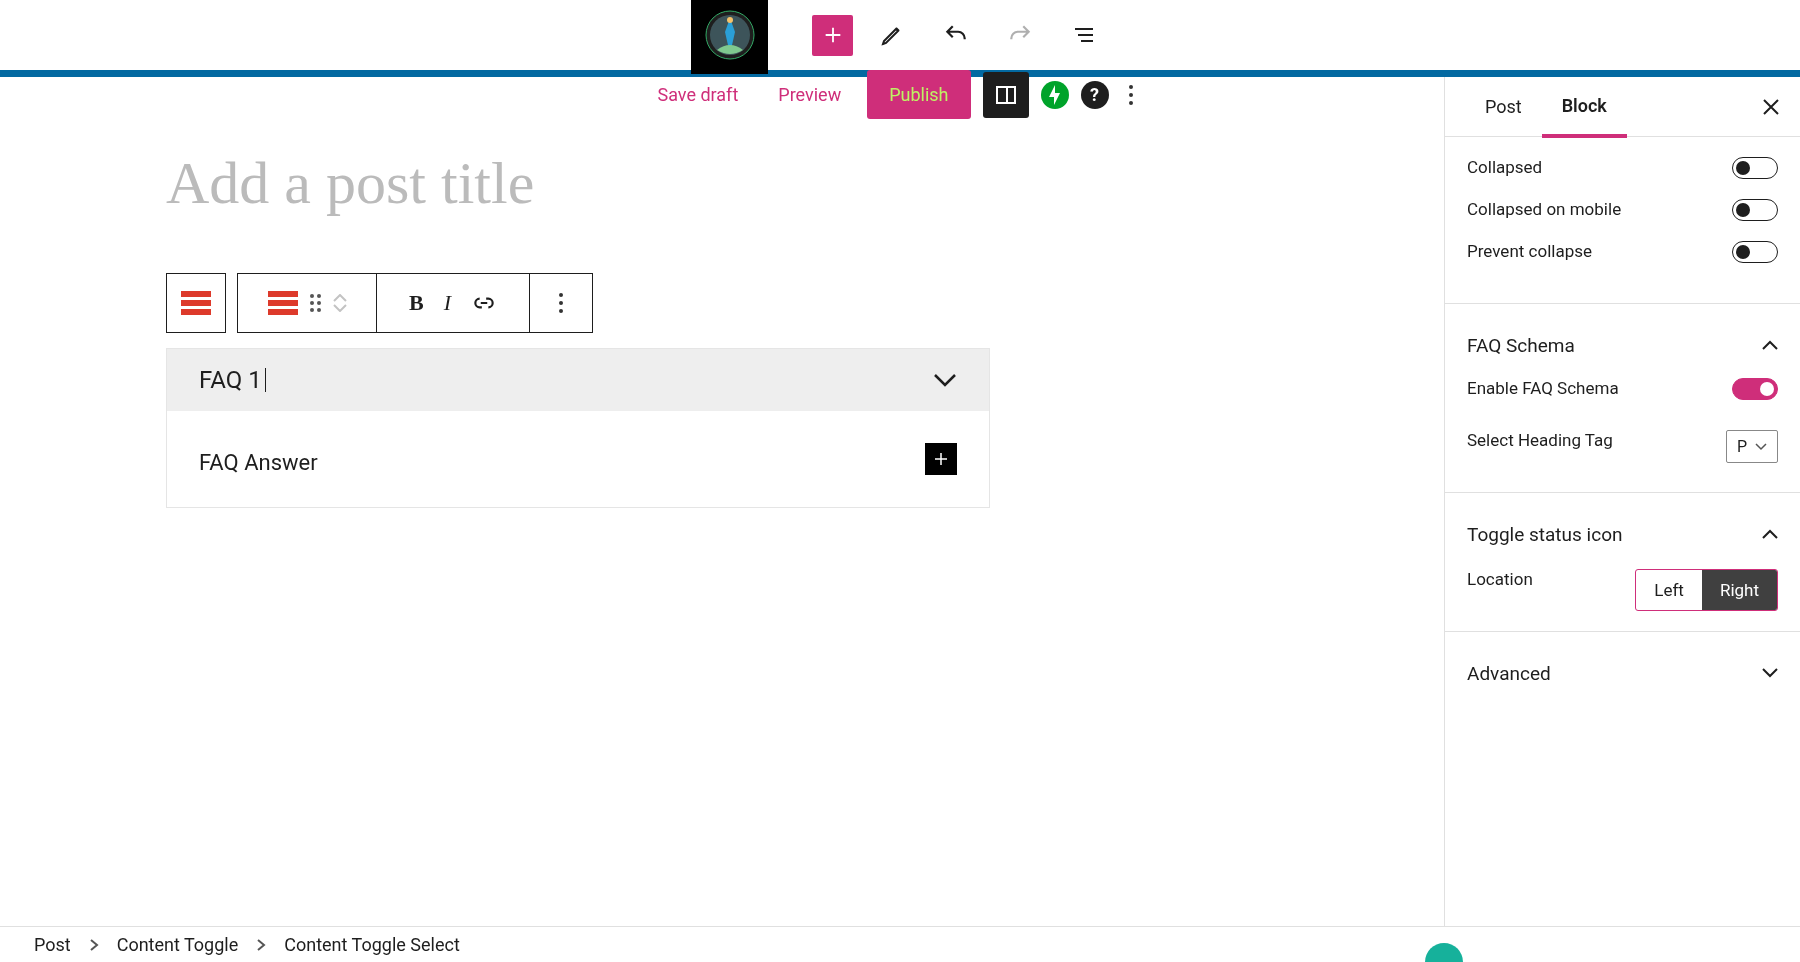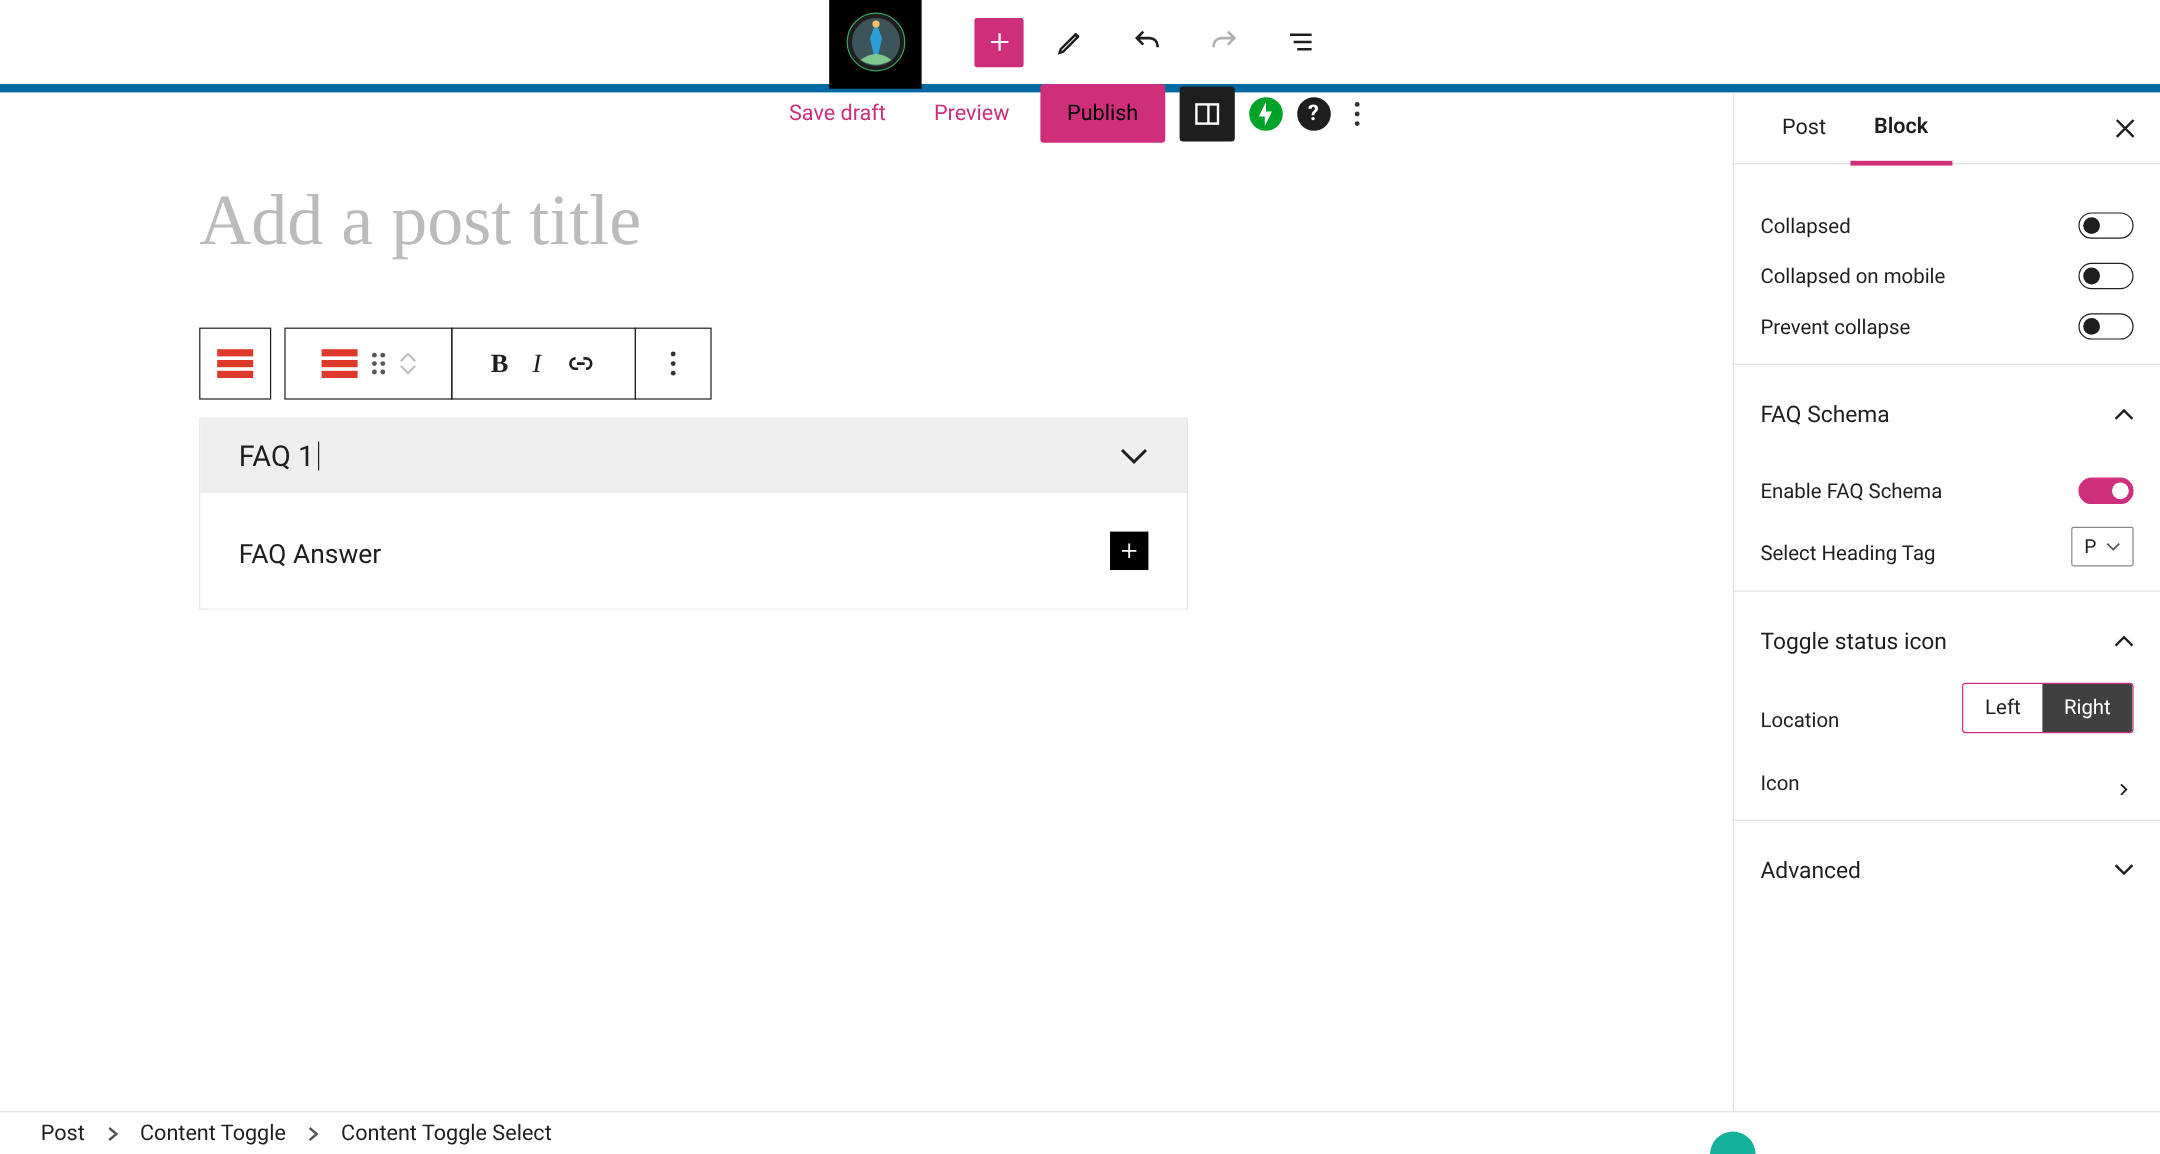--- a/index.html
+++ b/index.html
@@ -8,21 +8,21 @@
 
 .topbar { height: 77px; display: flex; align-items: center; justify-content: space-between; border-bottom: 7px solid #0369a1; flex-direction: column; }
 .topbar-left { display: flex; align-items: center; gap: 14px; height: 100%; }
 .site-logo { width: 77px; height: 77px; background: #000; display: flex; align-items: center; justify-content: center; }
 .site-logo svg { width: 50px; height: 50px; }
 .add-block-btn { width: 41px; height: 41px; background: #cf2e7a; display: flex; align-items: center; justify-content: center; margin-left: 30px; border-radius: 2px; }
 .topbar-icon-btn { width: 50px; height: 50px; display: flex; align-items: center; justify-content: center; cursor: pointer; }
 .topbar-icon-btn.disabled { opacity: 0.35; }
 .topbar-right { display: flex; align-items: center; gap: 12px; padding-right: 16px; }
 .text-link { color: #cf2e7a; font-size: 18px; padding: 10px 14px; cursor: pointer; }
-.publish-btn { background: #cf2e7a; color: #000000; font-size: 18px; padding: 14px 22px; border-radius: 3px; cursor: pointer; }
+.publish-btn { background: #cf2e7a; color: #bef264; font-size: 18px; padding: 14px 22px; border-radius: 3px; cursor: pointer; }
 .square-btn-dark { width: 46px; height: 46px; background: #1e1e1e; display: flex; align-items: center; justify-content: center; border-radius: 3px; }
 .circle-btn { width: 28px; height: 28px; border-radius: 50%; display: flex; align-items: center; justify-content: center; }
 .circle-green { background: #00a32a; }
 .circle-black { background: #1e1e1e; color: #fff; font-weight: bold; font-size: 18px; }
 .more-opts { display: flex; flex-direction: column; gap: 4px; padding: 8px; cursor: pointer; }
 .more-opts span { width: 4px; height: 4px; background: #333; border-radius: 50%; }
 
 
 .main-area { display: flex; height: calc(100% - 77px - 36px); }
 .editor { flex: 1; position: relative; overflow: hidden; }
@@ -56,21 +56,21 @@
 .faq-add { width: 32px; height: 32px; background: #000; color: #fff; display: flex; align-items: center; justify-content: center; }
 
 
 .sidebar { width: 356px; border-left: 1px solid #e0e0e0; display: flex; flex-direction: column; }
 .sidebar-tabs { display: flex; align-items: center; border-bottom: 1px solid #e0e0e0; padding: 0 20px; height: 60px; position: relative; }
 .sidebar-tab { font-size: 18px; padding: 18px 20px; cursor: pointer; }
 .sidebar-tab.active { font-weight: 600; border-bottom: 4px solid #cf2e7a; margin-bottom: -1px; }
 .sidebar-close { margin-left: auto; cursor: pointer; }
 .sidebar-section { padding: 20px 22px; border-bottom: 1px solid #e0e0e0; }
 .sidebar-section:first-of-type { border-top: none; }
-.sb-row { display: flex; align-items: flex-end; justify-content: space-between; height: 42px; font-size: 17px; }
+.sb-row { display: flex; align-items: flex-start; justify-content: space-between; height: 42px; font-size: 17px; }
 .sb-heading { font-weight: 400; font-size: 19px; }
 .toggle { width: 46px; height: 22px; border: 1px solid #1e1e1e; border-radius: 11px; position: relative; background: #fff; }
 .toggle .knob { width: 14px; height: 14px; background: #1e1e1e; border-radius: 50%; position: absolute; top: 3px; left: 3px; }
 .toggle.on { background: #cf2e7a; border-color: #cf2e7a; }
 .toggle.on .knob { left: auto; right: 3px; background: #fff; }
 .select-box { border: 1px solid #888; padding: 6px 10px; font-size: 16px; display: flex; align-items: center; gap: 8px; border-radius: 2px; }
 .select-box svg { width: 12px; height: 8px; }
 .btn-group { display: flex; border: 1px solid #cf2e7a; border-radius: 3px; overflow: hidden; }
 .btn-group .opt { padding: 10px 18px; font-size: 17px; }
 .btn-group .opt.active { background: #404040; color: #fff; }
@@ -290,28 +290,20 @@
               <path d="M1 9l7-7 7 7" stroke="#1e1e1e" stroke-width="2" fill="none"></path>
             </svg>
           </div>
       </div>
       <div class="sb-row" style="margin-top:14px">
         <span>Location</span>
         <div class="btn-group">
           <div class="opt">Left</div>
           <div class="opt active">Right</div>
         </div>
-      </div>
-      <div class="sb-row" style="margin-top:10px">
-        <span>Icon</span>
-        <div class="chev-icon">
-            <svg viewBox="0 0 10 16">
-              <path d="M1 1l7 7-7 7" stroke="#1e1e1e" stroke-width="2.5" fill="none"></path>
-            </svg>
-          </div>
       </div>
     </div>
 
     <div class="sidebar-section" style="border-bottom:none">
       <div class="panel-head">
         <span class="sb-heading">Advanced</span>
         <div class="chev-icon">
             <svg viewBox="0 0 16 10">
               <path d="M1 1l7 7 7-7" stroke="#1e1e1e" stroke-width="2" fill="none"></path>
             </svg>

